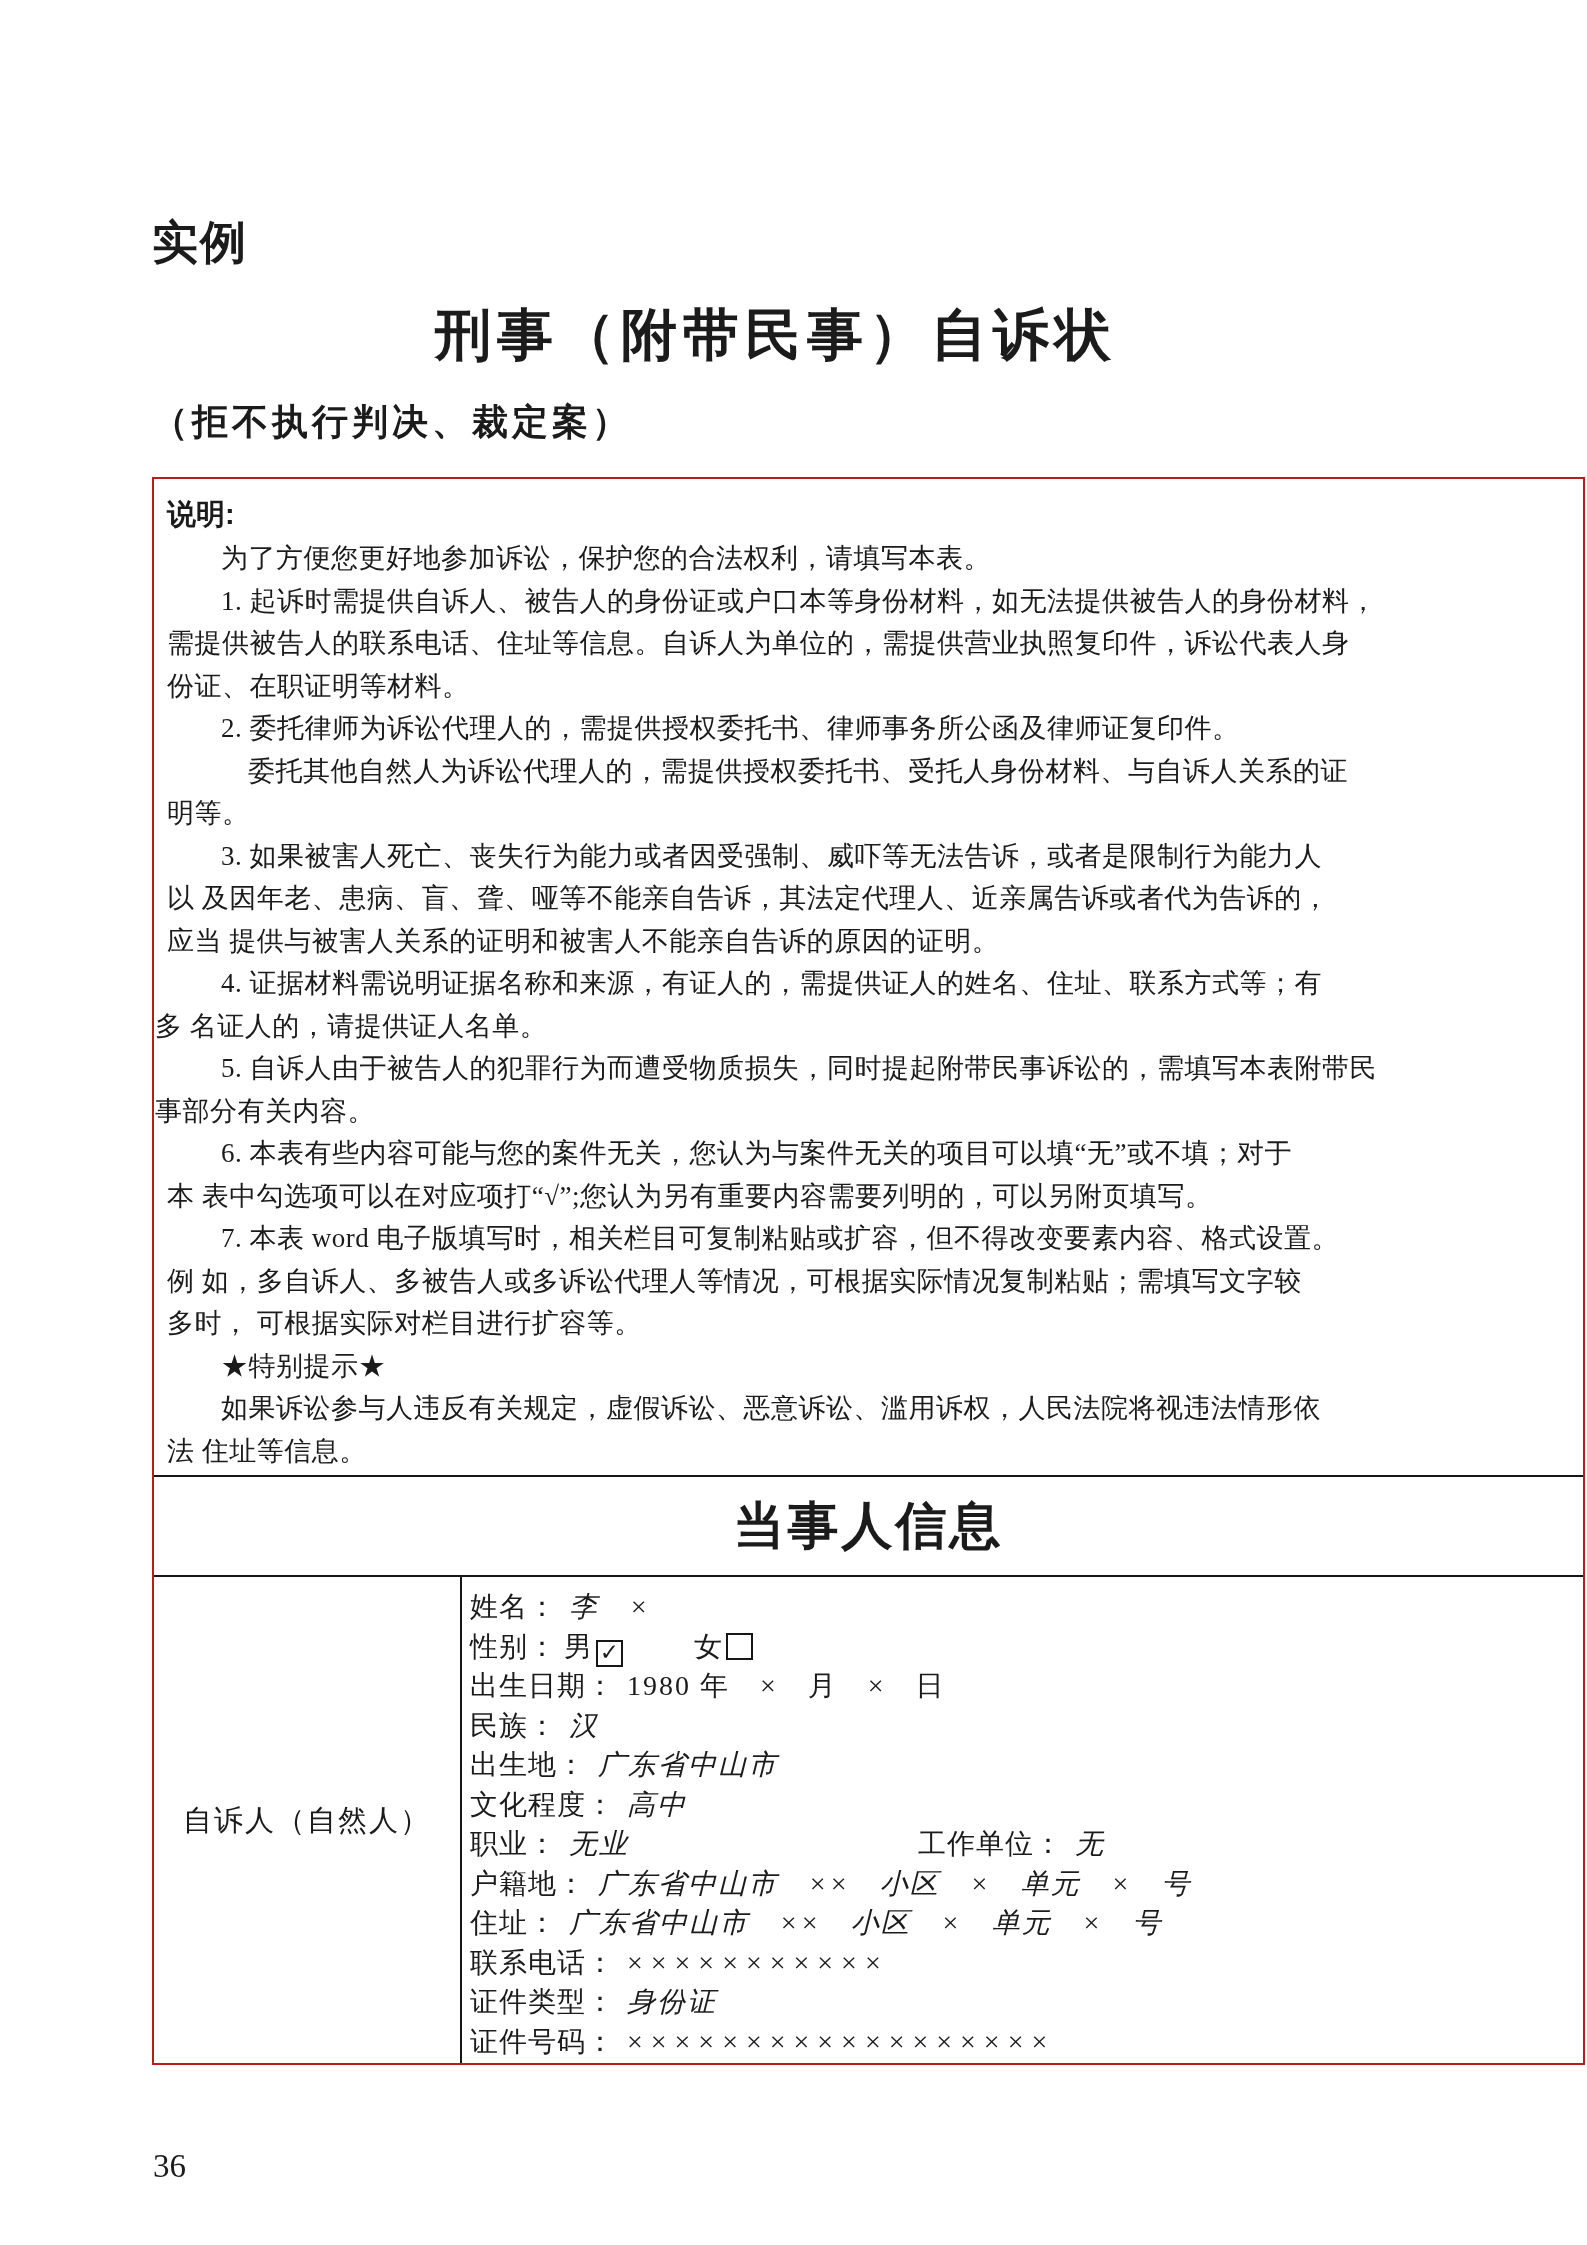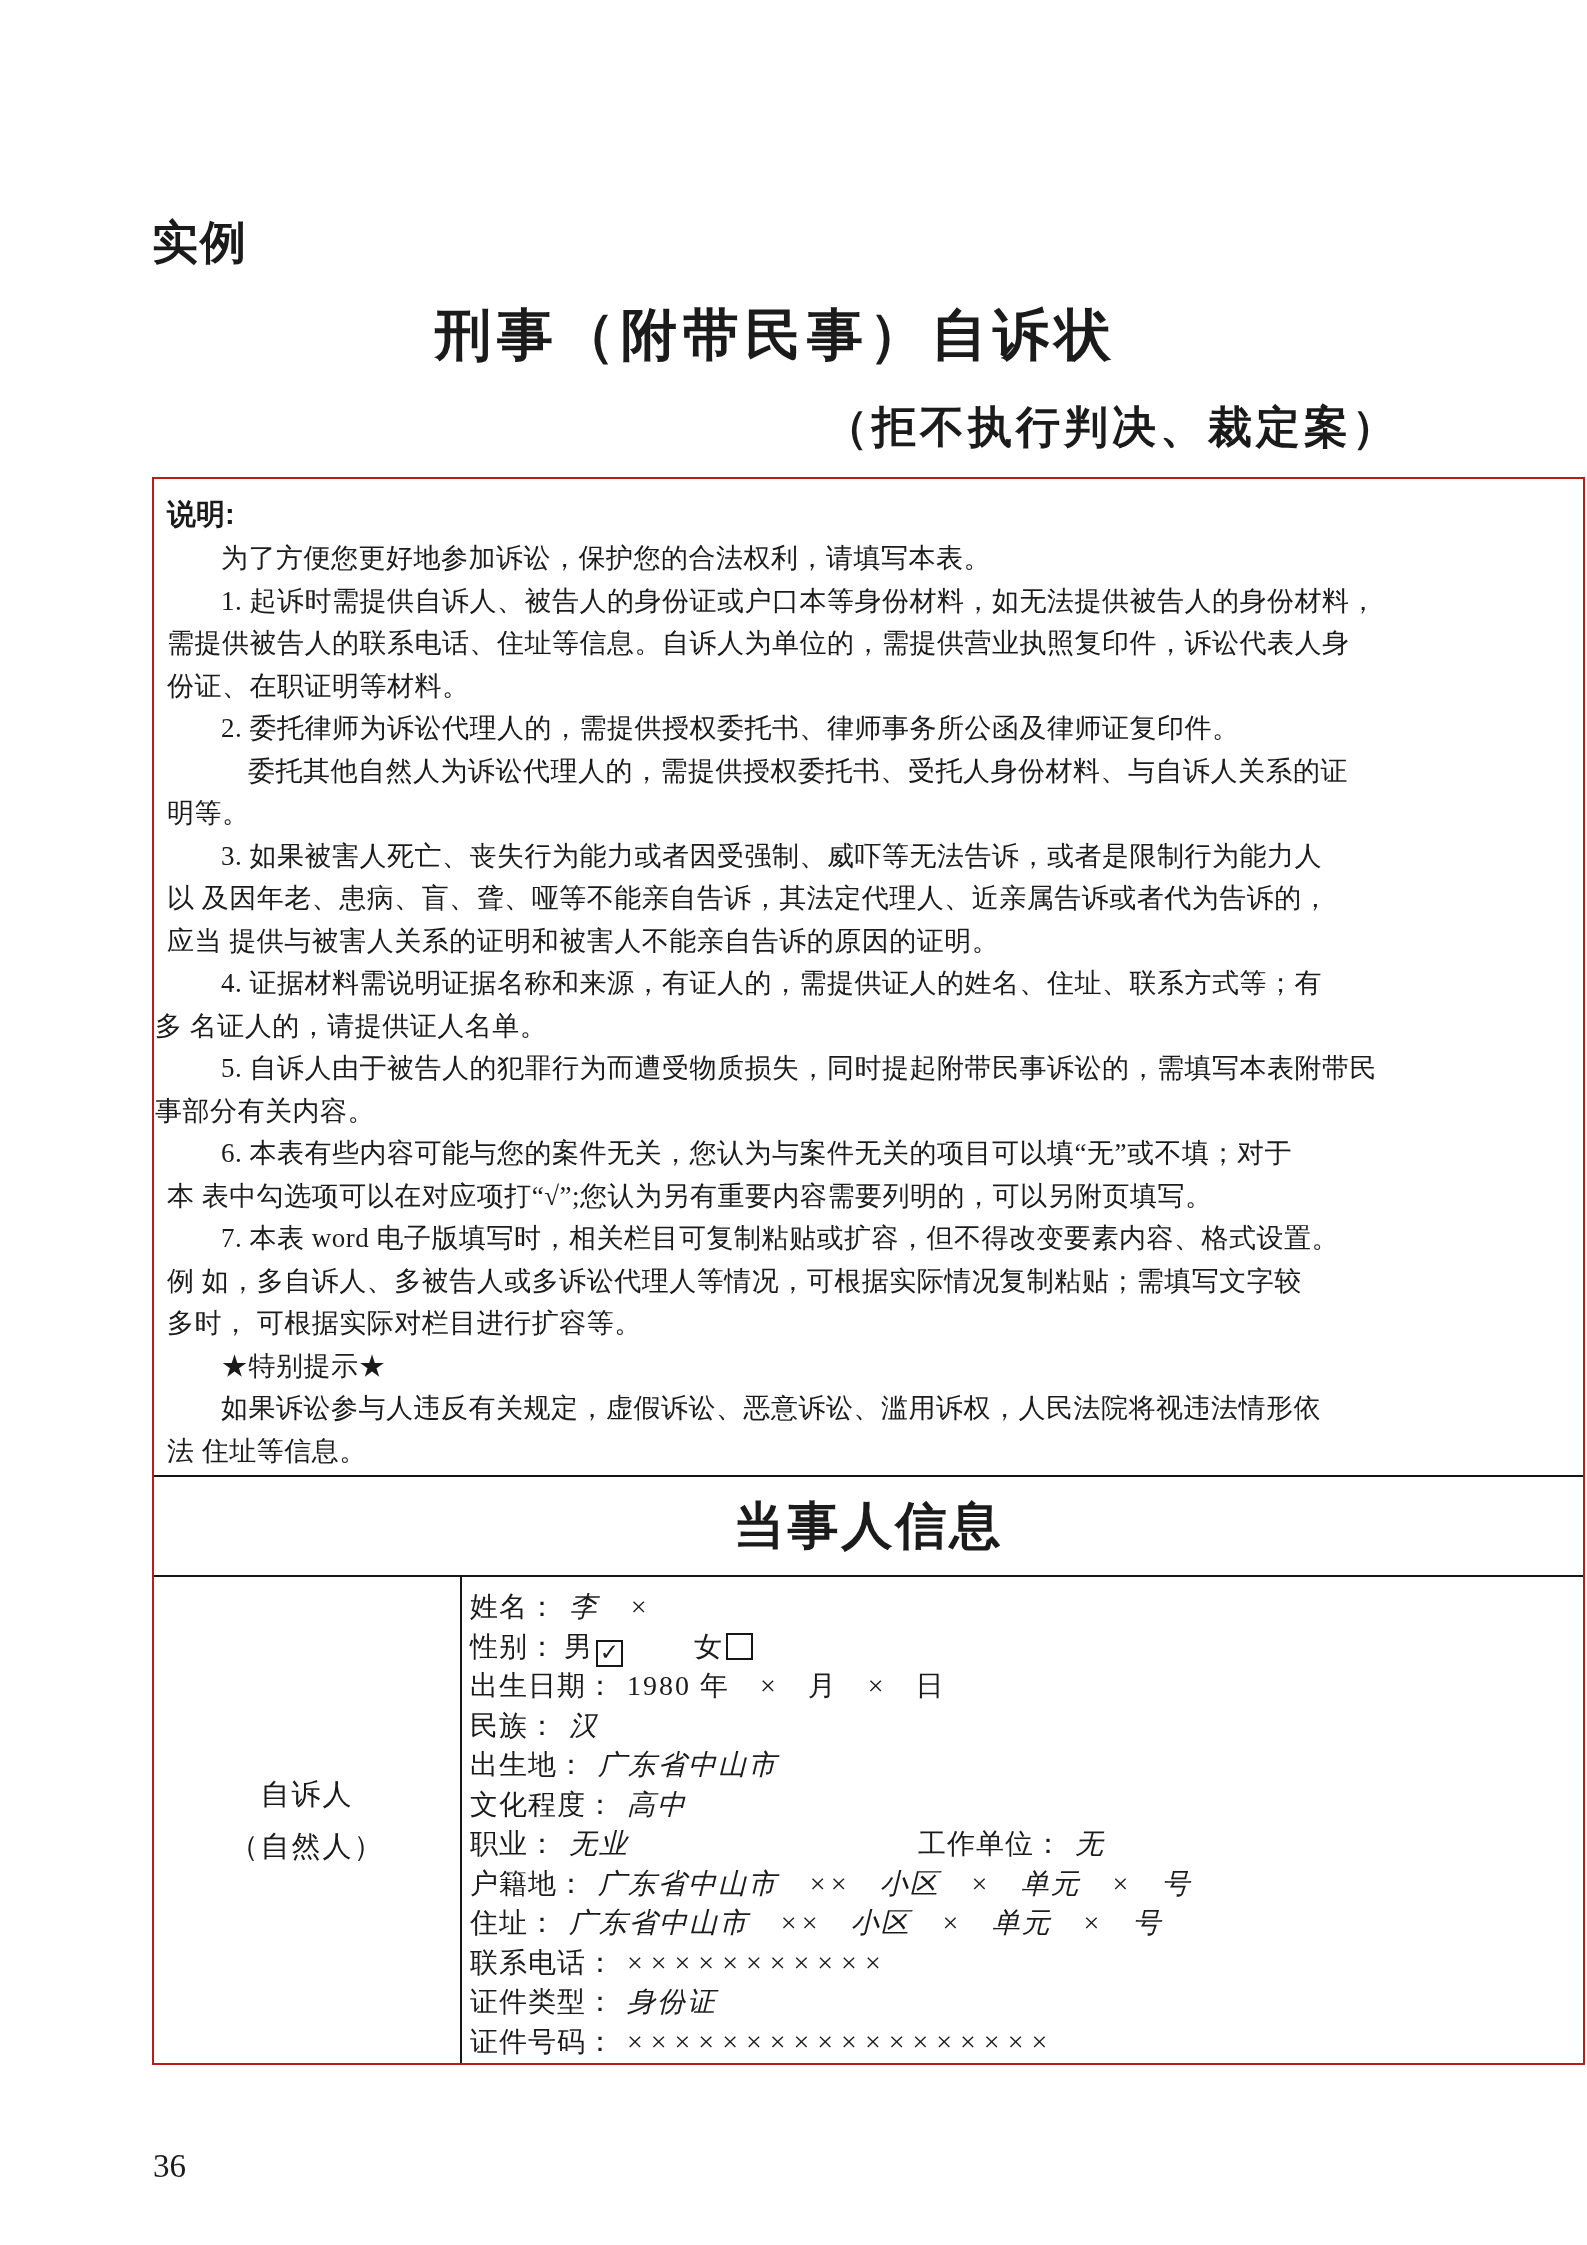--- a/index.html
+++ b/index.html
@@ -14,21 +14,21 @@
   .corner-label{
     position:absolute;left:152px;top:212px;
     font-size:46px;letter-spacing:2px;font-weight:bold;
   }
   .doc-title{
     position:absolute;left:152px;top:298px;width:1248px;
     text-align:center;font-size:56px;font-weight:bold;letter-spacing:6px;
   }
   .doc-subtitle{
     position:absolute;left:152px;top:398px;width:1248px;
-    text-align:right;font-size:44px;font-weight:bold;letter-spacing:4px;
+    text-align:left;font-size:36px;font-weight:bold;letter-spacing:4px;
   }
   .formbox{
     position:absolute;left:152px;top:477px;width:1433px;
     border:2px solid #b91c1c;box-sizing:border-box;
   }
   
   .notice{height:996px;box-sizing:border-box;padding:12px 10px 0 13px;overflow:hidden;}
   .notice-heading{
     font-family:"Liberation Sans","DejaVu Sans",sans-serif;
     font-weight:bold;font-size:29px;line-height:46px;
@@ -43,21 +43,21 @@
   .section-header{
     height:102px;box-sizing:border-box;
     border-top:2px solid #161616;border-bottom:2px solid #161616;
     display:flex;align-items:center;justify-content:center;
     font-size:51px;font-weight:bold;letter-spacing:3px;
   }
   
   .ptable{display:flex;height:486px;box-sizing:border-box;}
   .plabel-cell{
     width:308px;box-sizing:border-box;border-right:2px solid #161616;
-    display:flex;flex-direction:column;justify-content:center;align-items:center;
+    display:flex;flex-direction:row;justify-content:center;align-items:center;
     font-size:29px;line-height:52px;letter-spacing:2px;
   }
   .pfields{flex:1;padding:10px 6px 0 8px;font-size:28px;overflow:hidden;}
   .frow{height:39.5px;line-height:39.5px;white-space:nowrap;}
   .flabel{font-family:"Liberation Sans","DejaVu Sans",sans-serif;letter-spacing:1px;}
   .fval{
     font-family:"Liberation Serif","DejaVu Serif",serif;
     font-style:italic;margin-left:12px;letter-spacing:2px;
   }
   .fval.plain{font-style:normal;}

